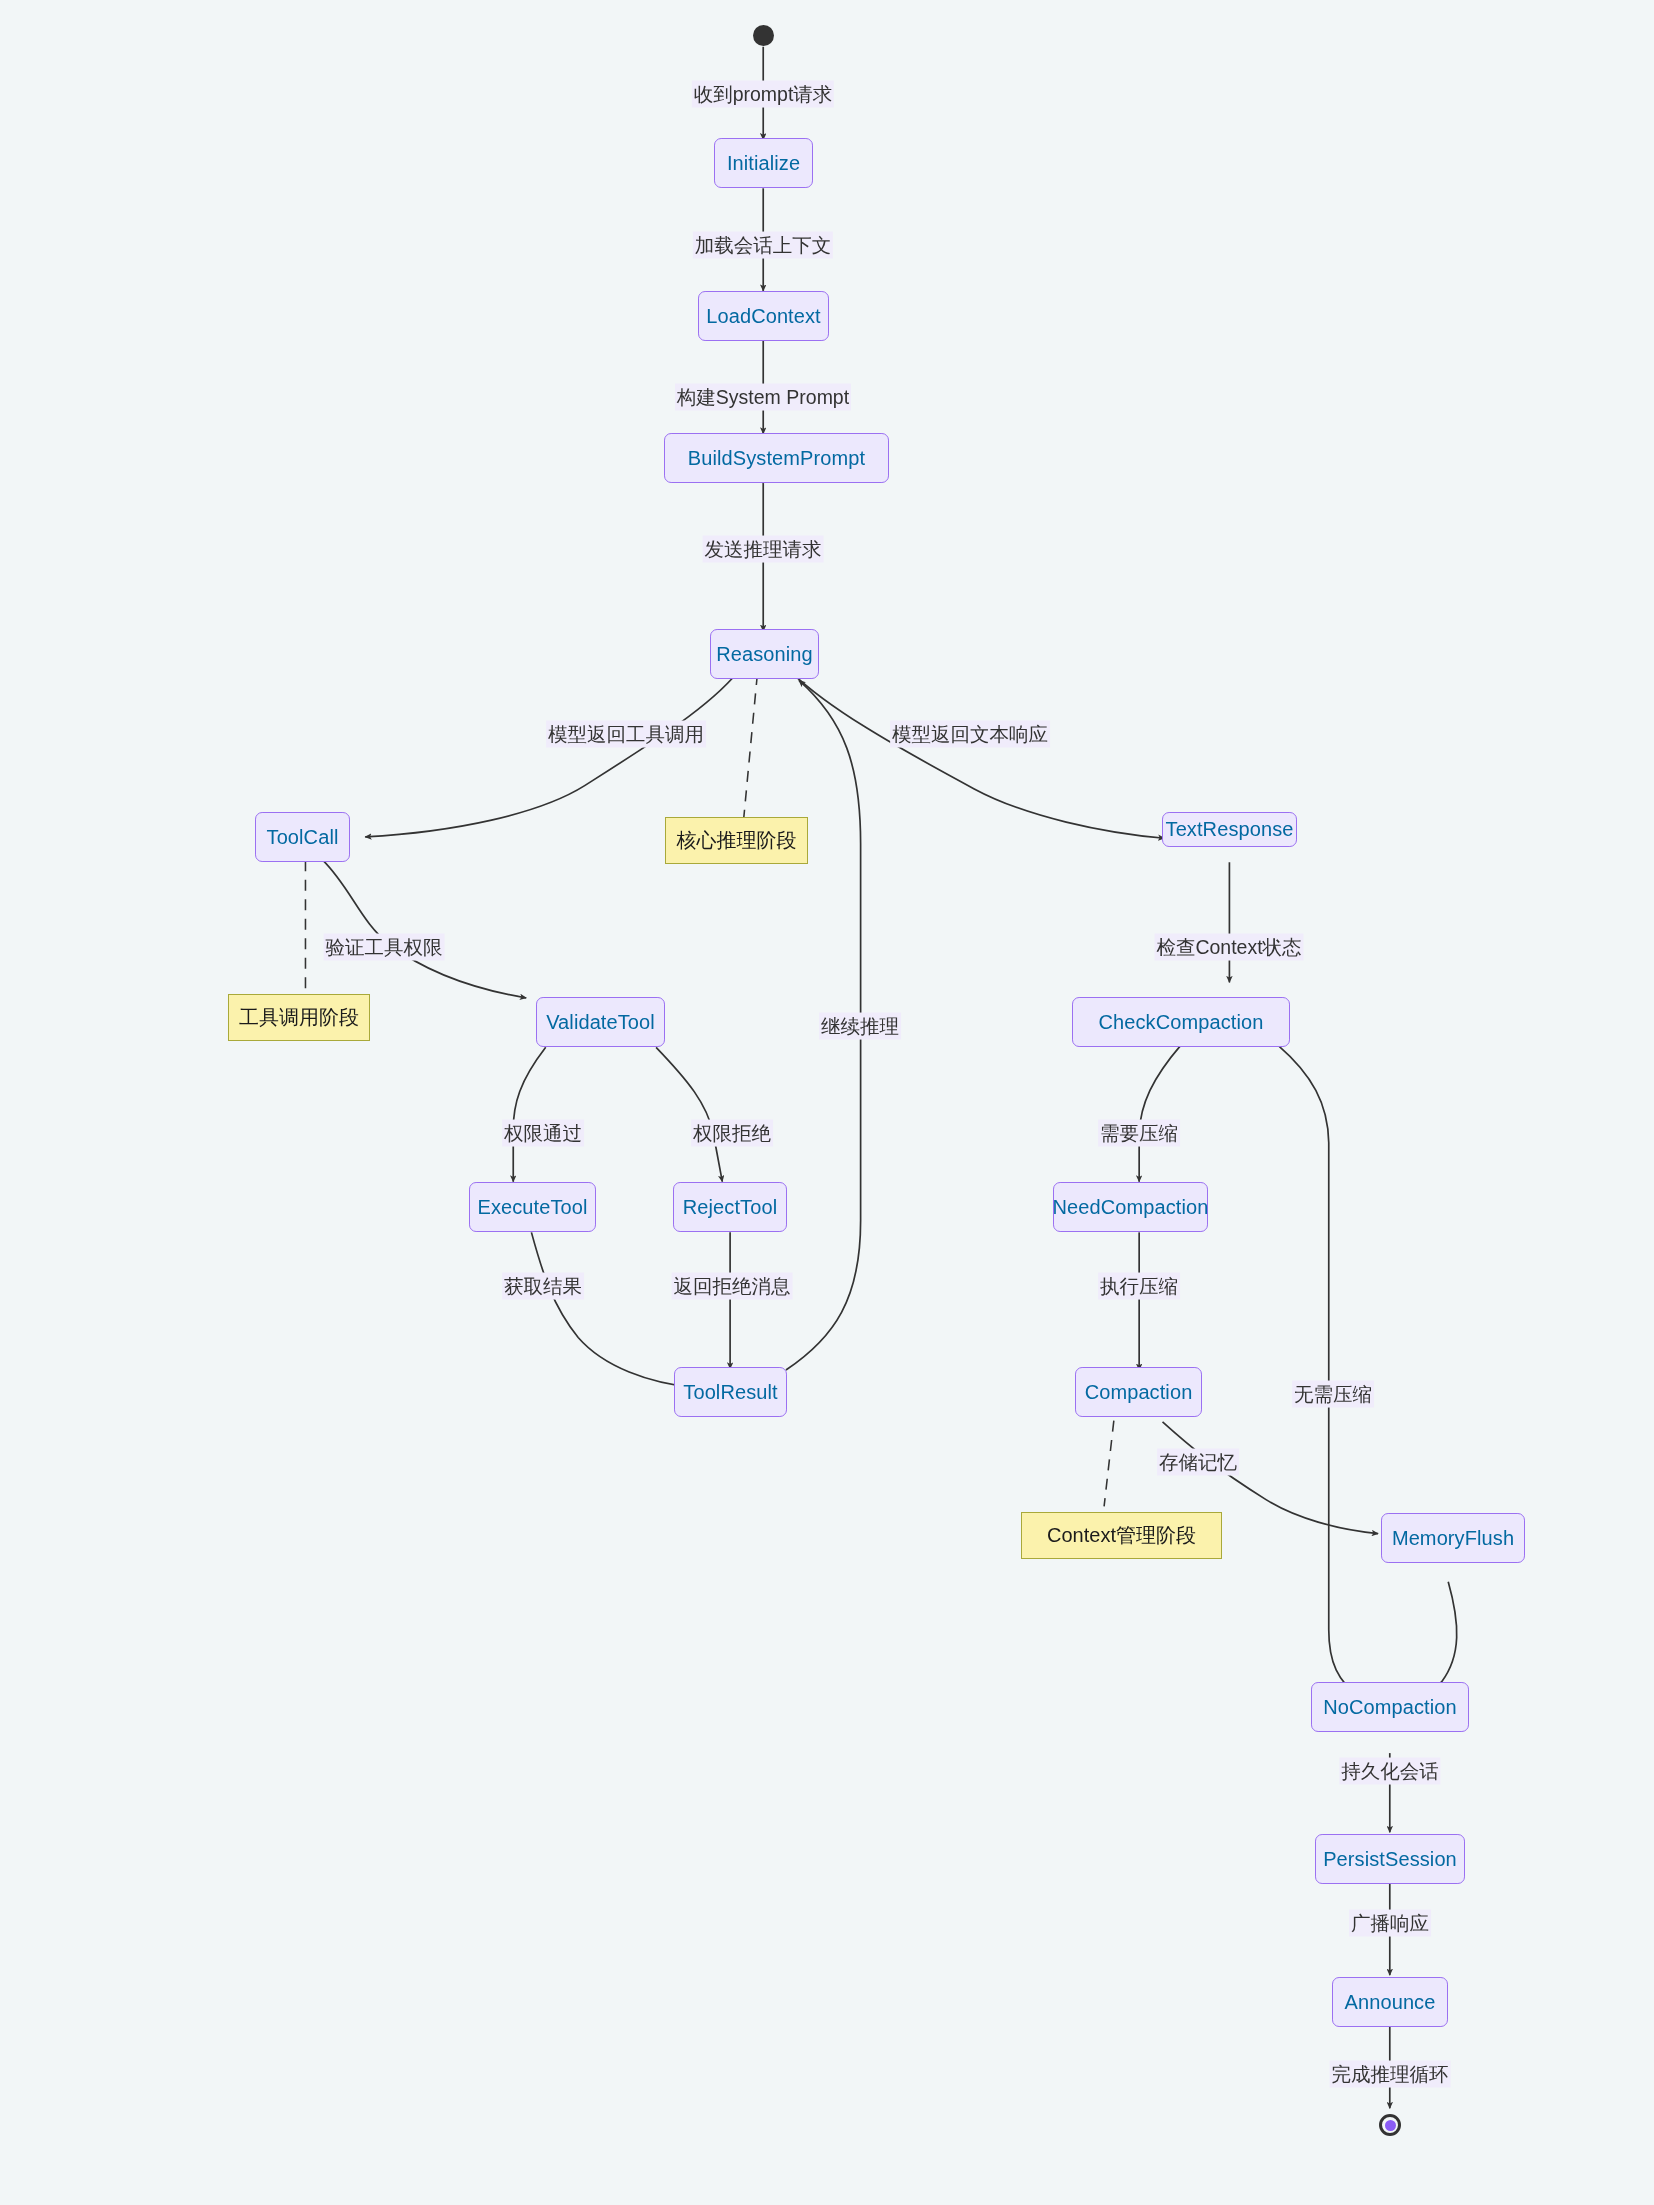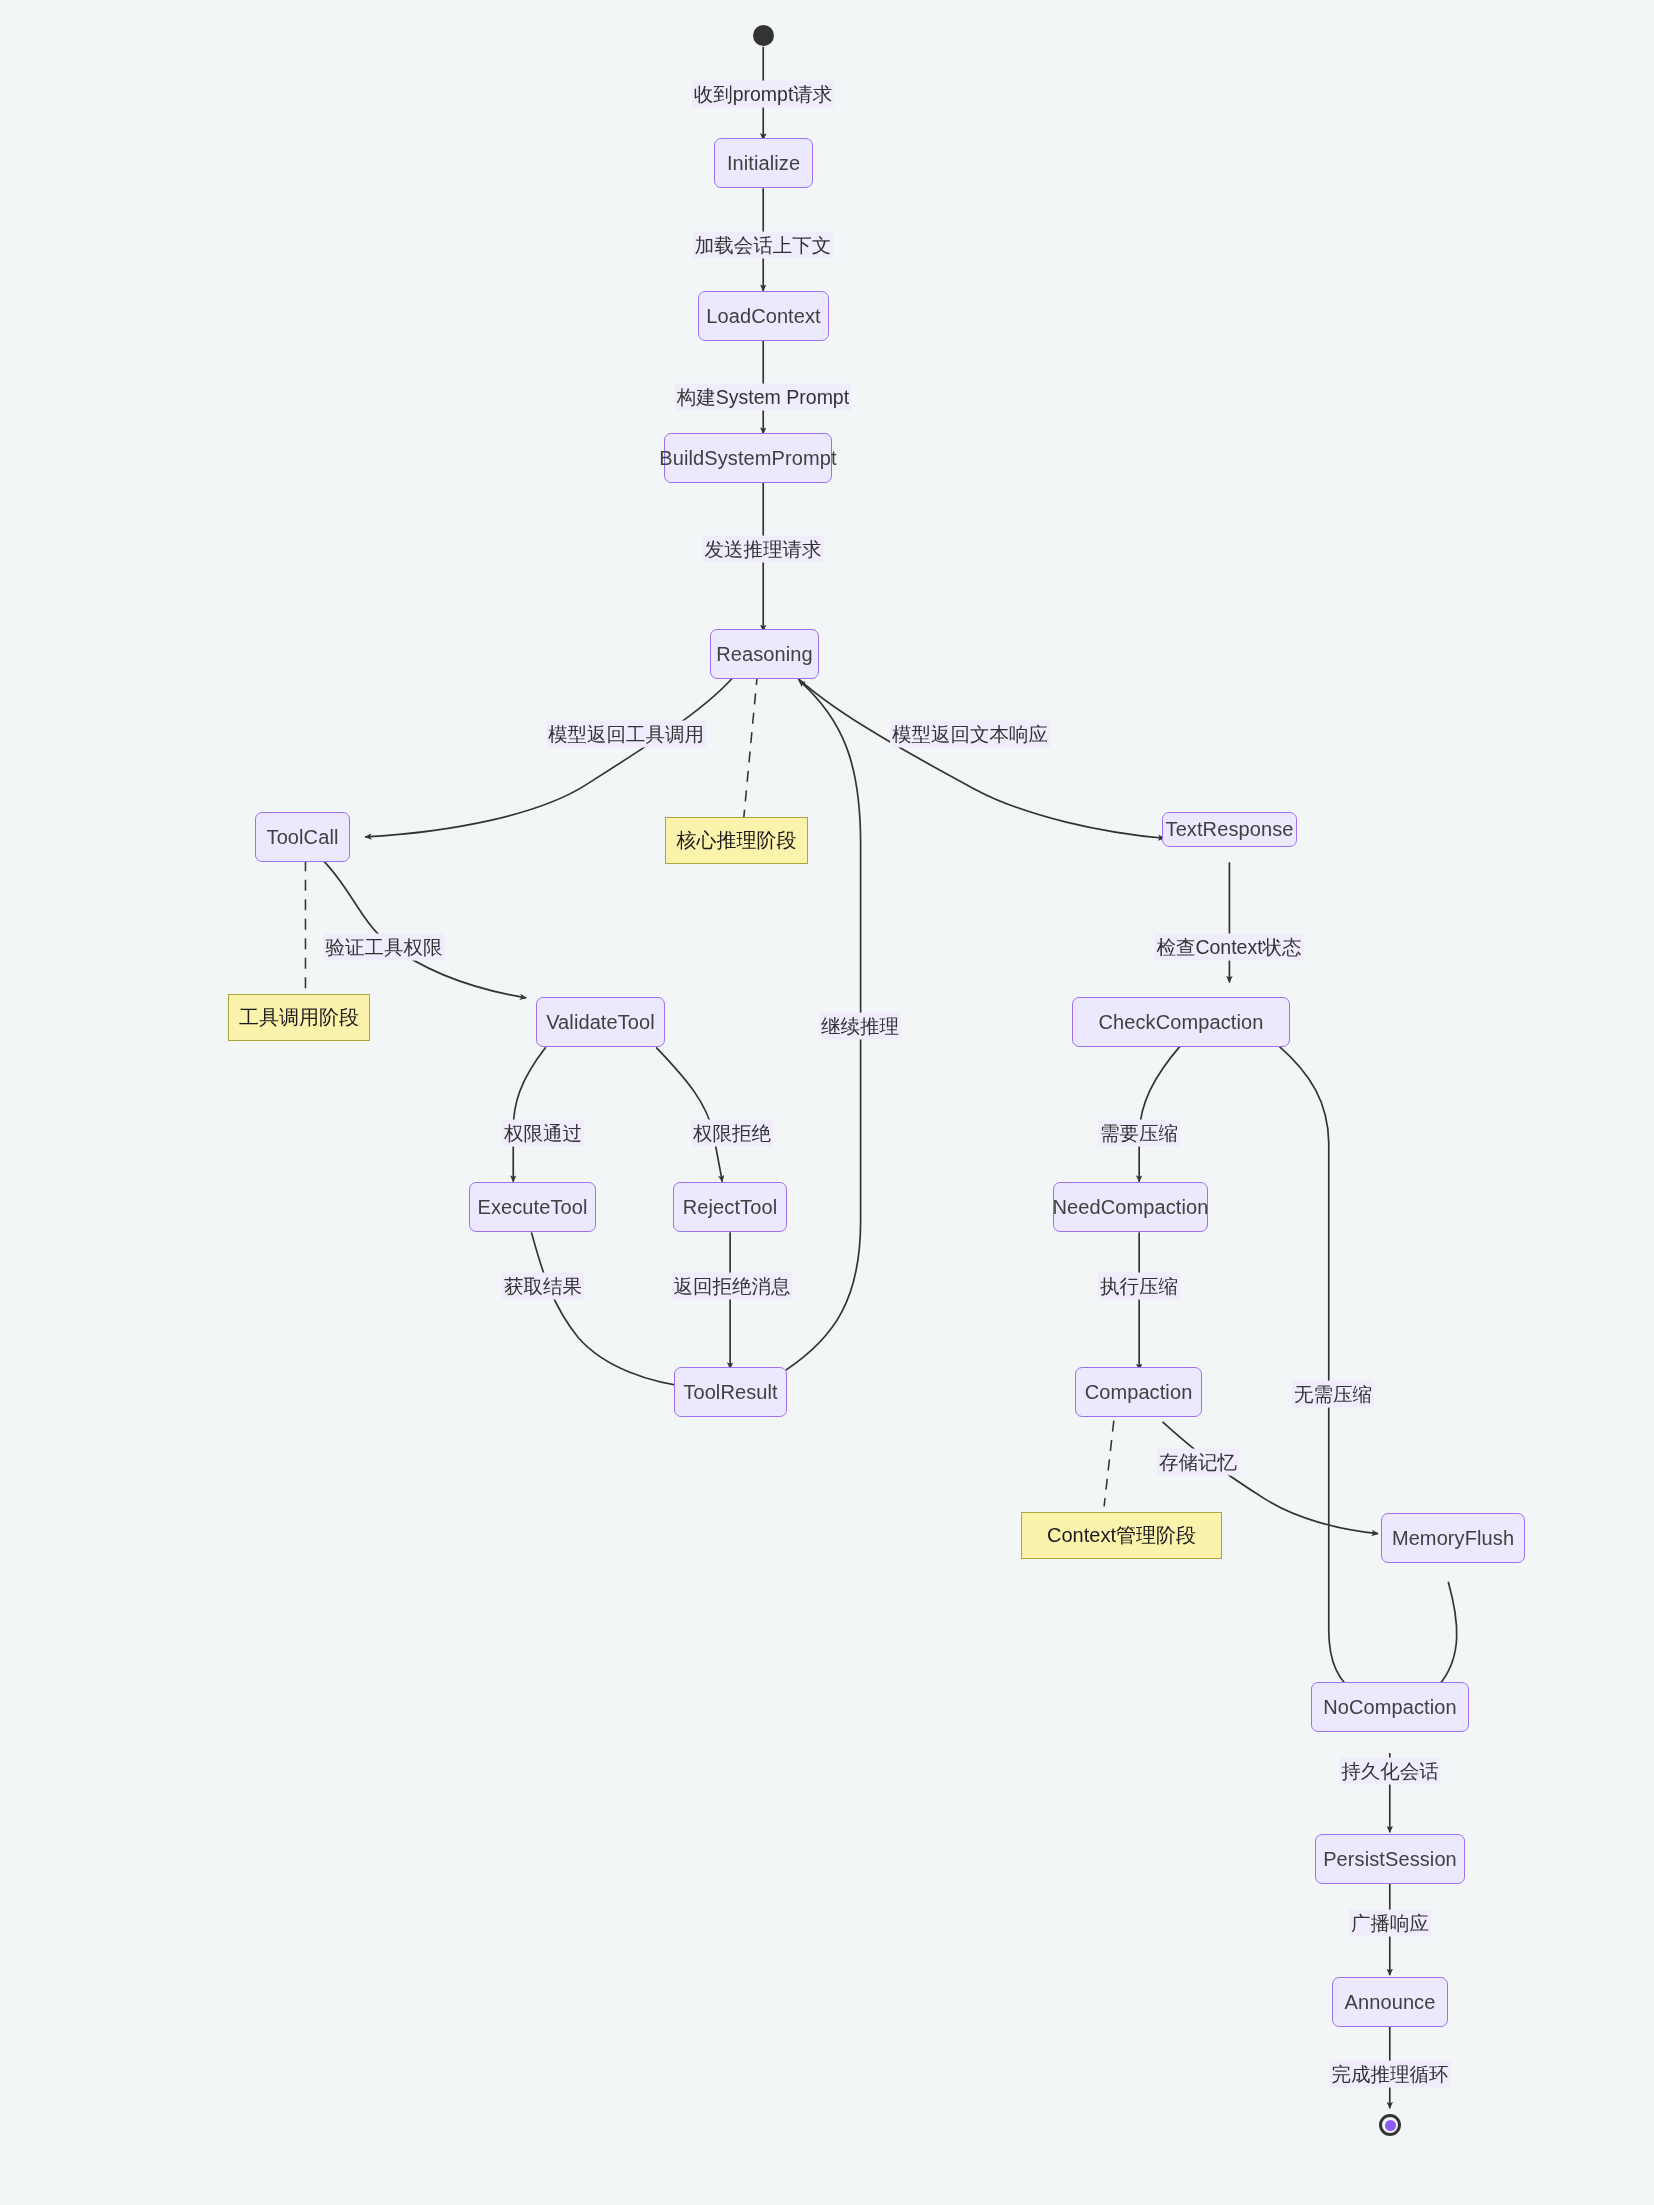--- a/index.html
+++ b/index.html
@@ -27,21 +27,21 @@
   }
   .state-node {
     position: absolute;
     box-sizing: border-box;
     background: #ece8fd;
     border: 1.7px solid #9b70f2;
     border-radius: 7.1px;
     display: flex;
     align-items: center;
     justify-content: center;
-    color: #404040;
+    color: #0369a1;
     font-size: 20px;
     font-family: "Liberation Sans", "DejaVu Sans", sans-serif;
     letter-spacing: 0.1px;
     white-space: nowrap;
     padding: 0 13px;
   }
   .note-node {
     position: absolute;
     box-sizing: border-box;
     background: #fbf2ac;
@@ -163,21 +163,21 @@
   </div>
 
   <div class="state-node" style="left:714px; top:138px; width:99px; height:50px;">
     <span>Initialize</span>
   </div>
 
   <div class="state-node" style="left:698px; top:291px; width:131px; height:50px;">
     <span>LoadContext</span>
   </div>
 
-  <div class="state-node" style="left:664px; top:433px; width:168px; height:50px;">
+  <div class="state-node" style="left:664px; top:433px; width:225px; height:50px;">
     <span>BuildSystemPrompt</span>
   </div>
 
   <div class="state-node" style="left:710px; top:629px; width:109px; height:50px;">
     <span>Reasoning</span>
   </div>
 
   <div class="state-node" style="left:255px; top:812px; width:95px; height:50px;">
     <span>ToolCall</span>
   </div>

